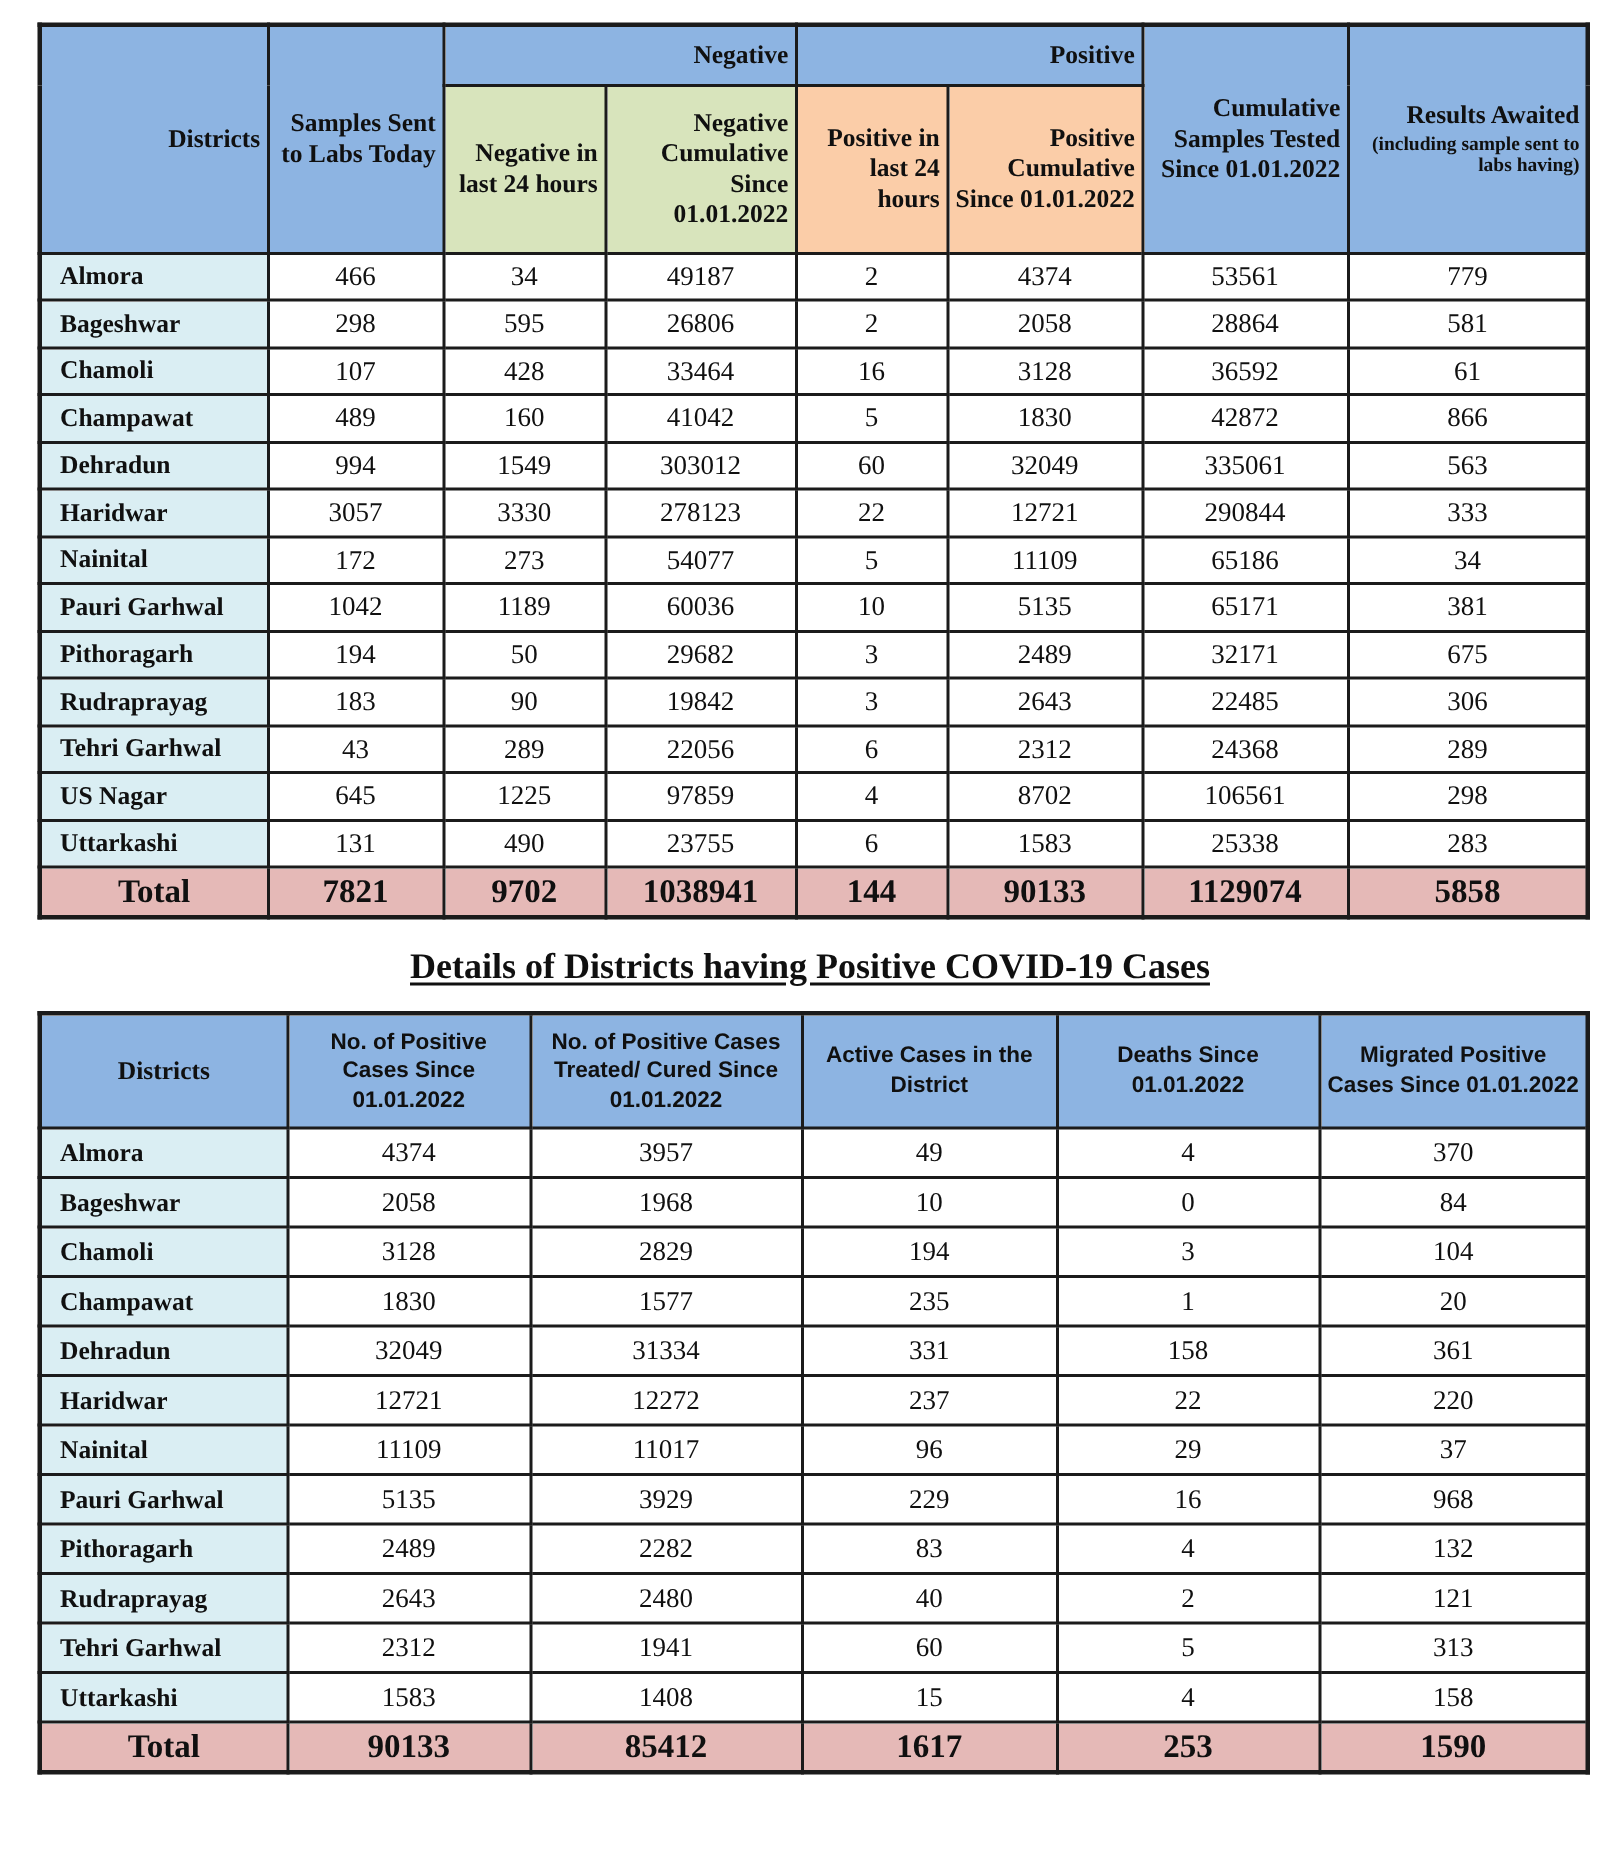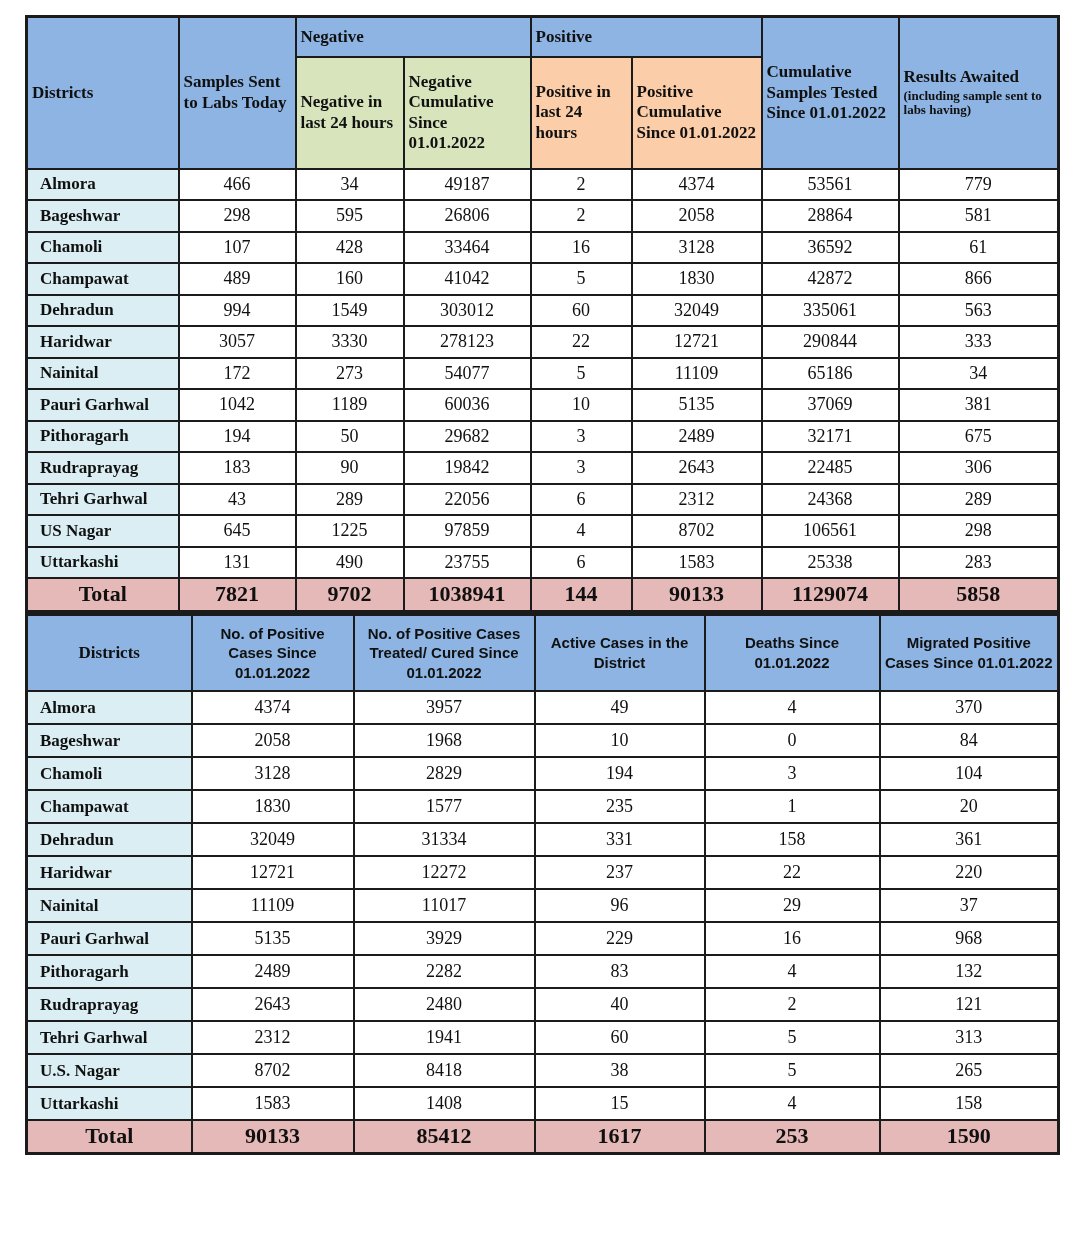--- a/index.html
+++ b/index.html
@@ -26,21 +26,21 @@
     padding: 1px 4px;
   }
 
   
   .t1 { margin-top: 15px; }
   .t1 thead th {
     background: var(--header-blue, #8db4e2);
     font-weight: bold;
     font-size: 17px;
     line-height: 1.2;
-    text-align: left;
+    text-align: right;
   }
   .t1 thead tr.group-row { height: 40px; }
   .t1 thead tr.sub-row { height: 112px; }
   .t1 thead th.green  { background: var(--negative-green, #d8e4bc); }
   .t1 thead th.orange { background: var(--positive-orange, #fbcda8); }
   .t1 thead .note { display: block; font-size: 13px; line-height: 1.15; margin-top: 1px; }
 
   .t1 tbody tr { height: 31.5px; }
   .t1 tbody th {
     background: var(--district-blue, #daeef3);
@@ -192,21 +192,21 @@
           <td>65186</td>
           <td>34</td>
         </tr>
         <tr>
           <th>Pauri Garhwal</th>
           <td>1042</td>
           <td>1189</td>
           <td>60036</td>
           <td>10</td>
           <td>5135</td>
-          <td>37069</td>
+          <td>65171</td>
           <td>381</td>
         </tr>
         <tr>
           <th>Pithoragarh</th>
           <td>194</td>
           <td>50</td>
           <td>29682</td>
           <td>3</td>
           <td>2489</td>
           <td>32171</td>
@@ -260,20 +260,21 @@
         <td>9702</td>
         <td>1038941</td>
         <td>144</td>
         <td>90133</td>
         <td>1129074</td>
         <td>5858</td>
       </tr>
     </tfoot>
   </table>
 
+  <h2 class="title">Details of Districts having Positive COVID-19 Cases</h2>
 
   <table class="t2">
     <colgroup>
       <col style="width:165px">
         <col style="width:162px">
         <col style="width:181px">
       <col style="width:170px">
         <col style="width:175px">
         <col style="width:179px">
     </colgroup>
@@ -370,28 +371,20 @@
         </tr>
         <tr>
           <th>Tehri Garhwal</th>
           <td>2312</td>
           <td>1941</td>
           <td>60</td>
           <td>5</td>
           <td>313</td>
         </tr>
         <tr>
-          <th>U.S. Nagar</th>
-          <td>8702</td>
-          <td>8418</td>
-          <td>38</td>
-          <td>5</td>
-          <td>265</td>
-        </tr>
-        <tr>
           <th>Uttarkashi</th>
           <td>1583</td>
           <td>1408</td>
           <td>15</td>
           <td>4</td>
           <td>158</td>
         </tr>
       </tbody>
     <tfoot>
       <tr class="total-row">

